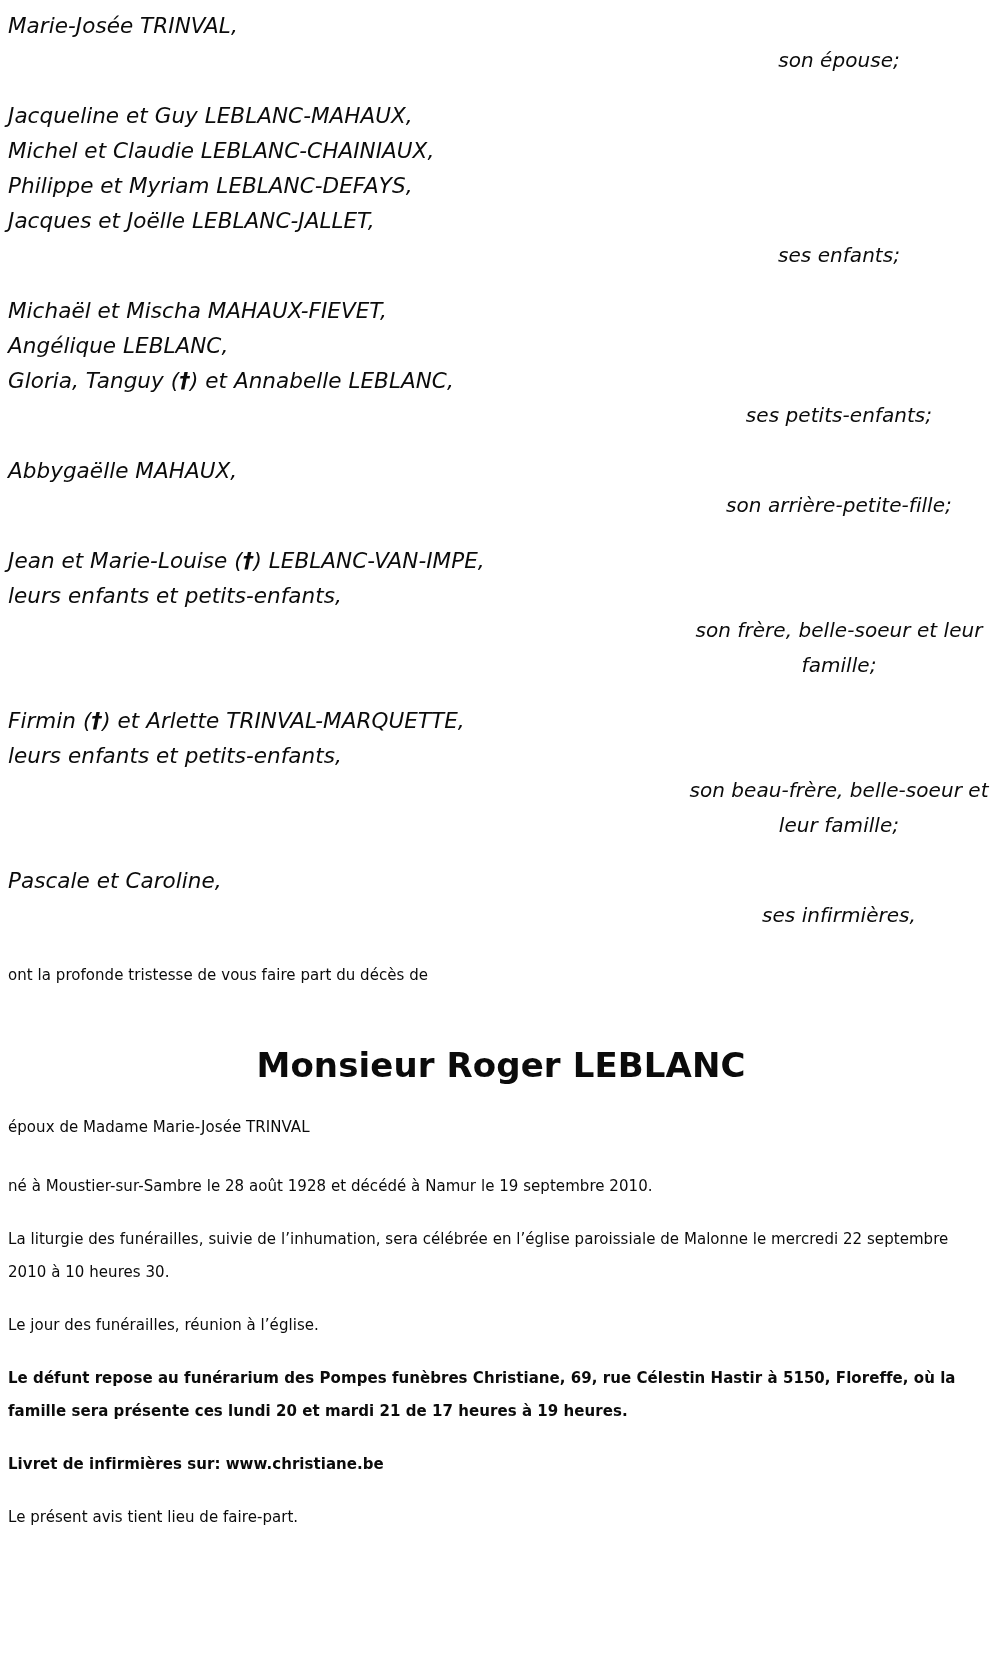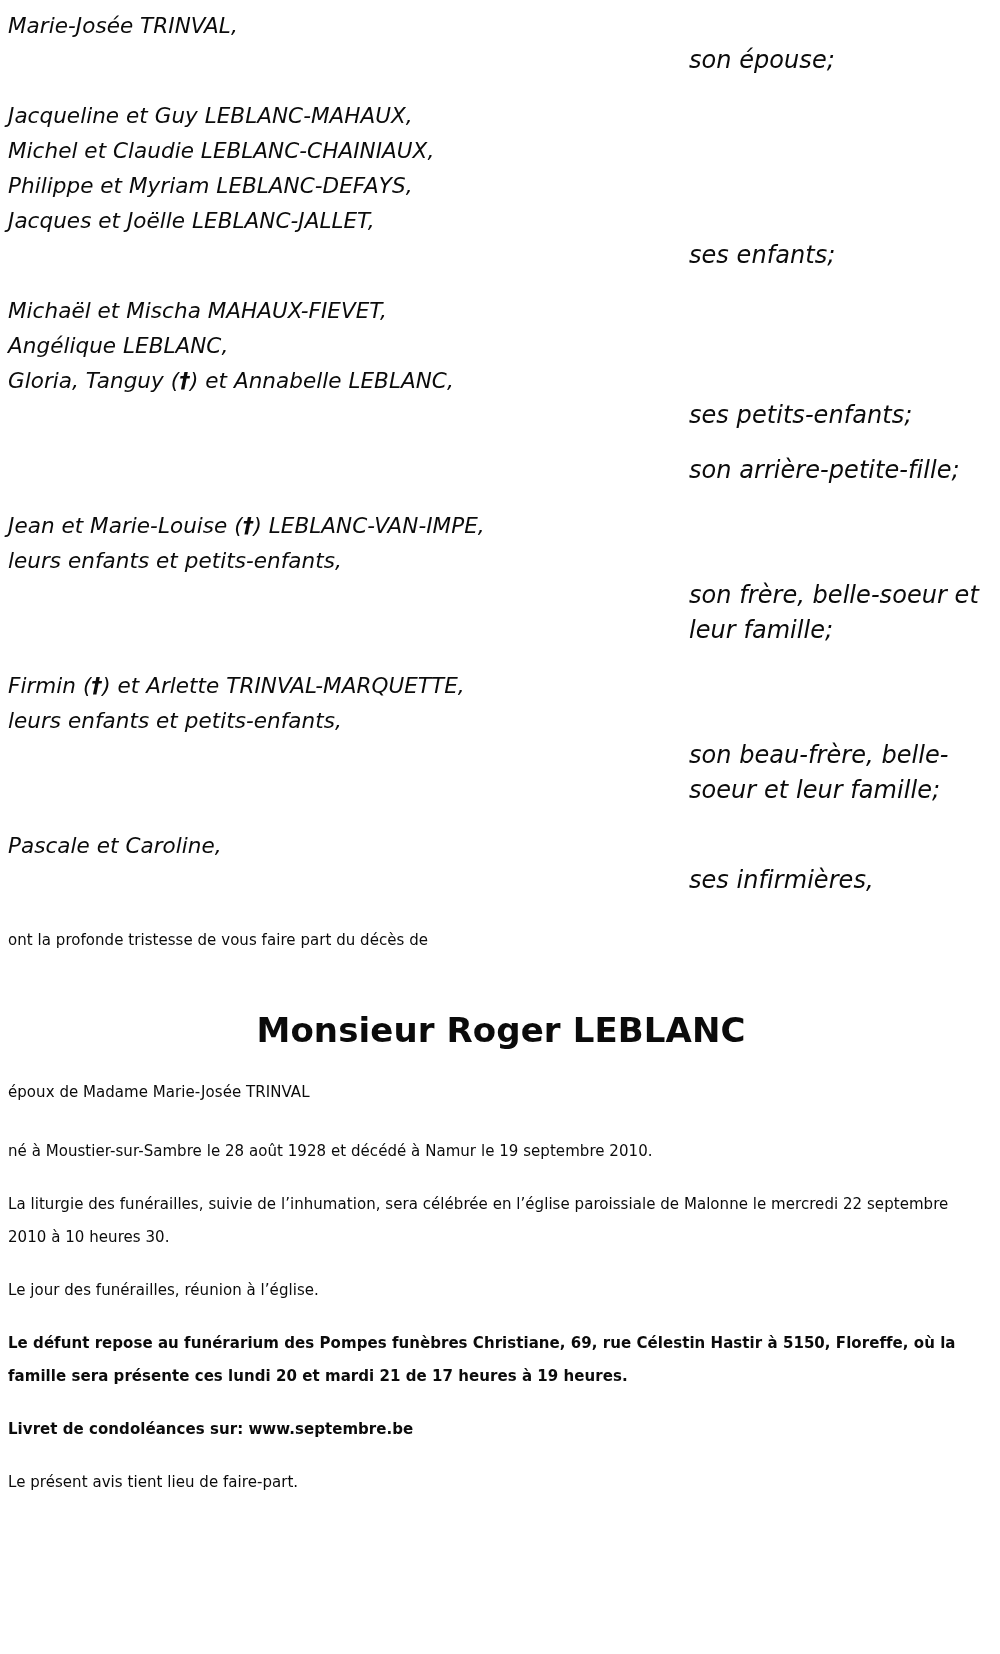--- a/index.html
+++ b/index.html
@@ -42,23 +42,23 @@
     white-space: nowrap;
   }
   .dagger {
     font-weight: bold;
   }
 
   .relation {
     display: block;
     margin-left: auto;
     width: 300px;
-    text-align: left;
+    text-align: center;
     font-style: italic;
-    font-size: 24px;
+    font-size: 20px;
     line-height: 35px;
     letter-spacing: 0.05px;
     padding-right: 5px;
   }
 
   
   .para {
     font-size: 15px;
     line-height: 33px;
     letter-spacing: 0.05px;
@@ -101,20 +101,23 @@
       </div>
       <div class="group">
         <div class="names">
           <div class="name-line">Michaël et Mischa MAHAUX-FIEVET,</div>
           <div class="name-line">Angélique LEBLANC,</div>
           <div class="name-line">Gloria, Tanguy (<span class="dagger">†</span>) et Annabelle LEBLANC,</div>
         </div>
         <div class="relation">ses petits-enfants;</div>
       </div>
       <div class="group">
+        <div class="names">
+          <div class="name-line">Abbygaëlle MAHAUX,</div>
+        </div>
         <div class="relation">son arrière-petite-fille;</div>
       </div>
       <div class="group">
         <div class="names">
           <div class="name-line">Jean et Marie-Louise (<span class="dagger">†</span>) LEBLANC-VAN-IMPE,</div>
           <div class="name-line">leurs enfants et petits-enfants,</div>
         </div>
         <div class="relation">son frère, belle-soeur et leur famille;</div>
       </div>
       <div class="group">
@@ -139,17 +142,17 @@
   <p class="para spaced-before">époux de Madame Marie-Josée TRINVAL</p>
 
   <p class="para spaced-before">né à Moustier-sur-Sambre le 28 août 1928 et décédé à Namur le 19 septembre 2010.</p>
 
   <p class="para gap">La liturgie des funérailles, suivie de l’inhumation, sera célébrée en l’église paroissiale de Malonne le mercredi 22 septembre 2010 à 10 heures 30.</p>
 
   <p class="para gap">Le jour des funérailles, réunion à l’église.</p>
 
   <p class="para gap bold">Le défunt repose au funérarium des Pompes funèbres Christiane, 69, rue Célestin Hastir à 5150, Floreffe, où la famille sera présente ces lundi 20 et mardi 21 de 17 heures à 19 heures.</p>
 
-  <p class="para gap bold">Livret de condoléances sur: www.septembre.be</p>
+  <p class="para gap bold">Livret de infirmières sur: www.christiane.be</p>
 
   <p class="para gap">Le présent avis tient lieu de faire-part.</p>
 
 </div>
 
 </body></html>

